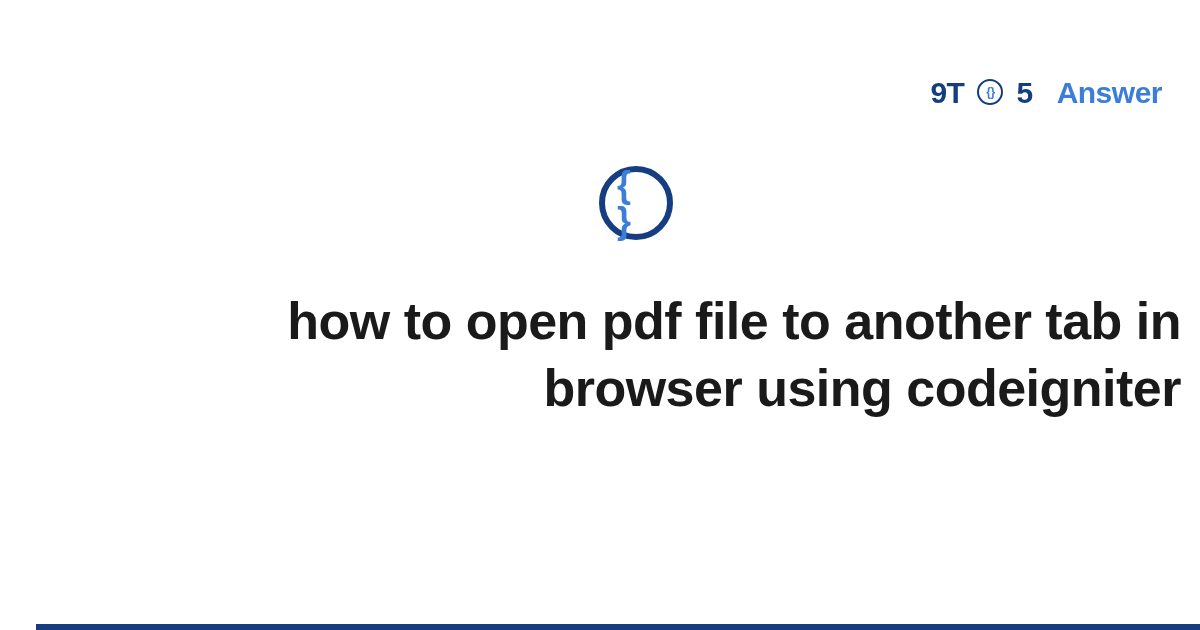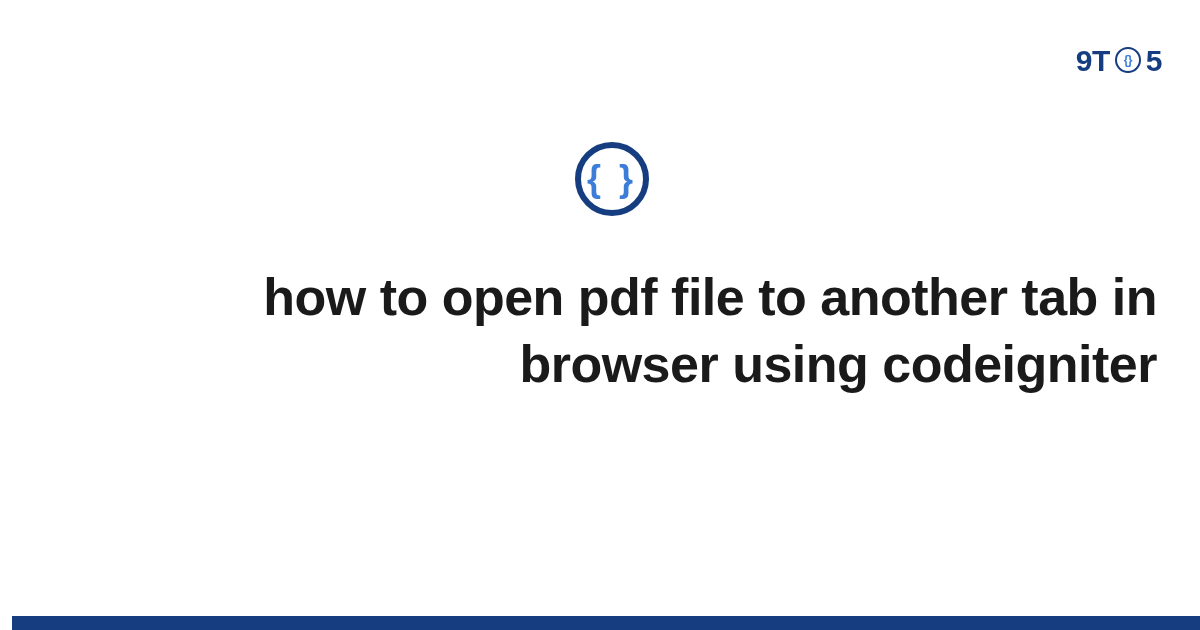--- a/index.html
+++ b/index.html
@@ -1,16 +1,16 @@
 <!DOCTYPE html>
 <html><head>
   <meta charset="utf-8">
   <style>
     * {
-      margin: 4px;
+      margin: 12px;
       padding: 0;
       box-sizing: border-box;
     }
     body {
       width: 1200px;
       height: 630px;
       background: #ffffff;
       font-family: -apple-system, BlinkMacSystemFont, "Segoe UI", Helvetica, Arial, sans-serif;
       position: relative;
       overflow: hidden;
@@ -98,20 +98,21 @@
   </style>
 </head>
 <body>
 
 <div class="logo-container">
   <span class="logo-9t">9T</span>
   <span class="logo-o">
     <span class="logo-o-inner">{}</span>
   </span>
   <span class="logo-5">5</span>
+  <span class="logo-answer">Answer</span>
 </div>
 
 <div class="center-icon">
   <span class="braces">{ }</span>
 </div>
 
 <h1 class="title">how to open pdf file to another tab in browser using codeigniter</h1>
 
 <div class="footer-bar"></div>
 

